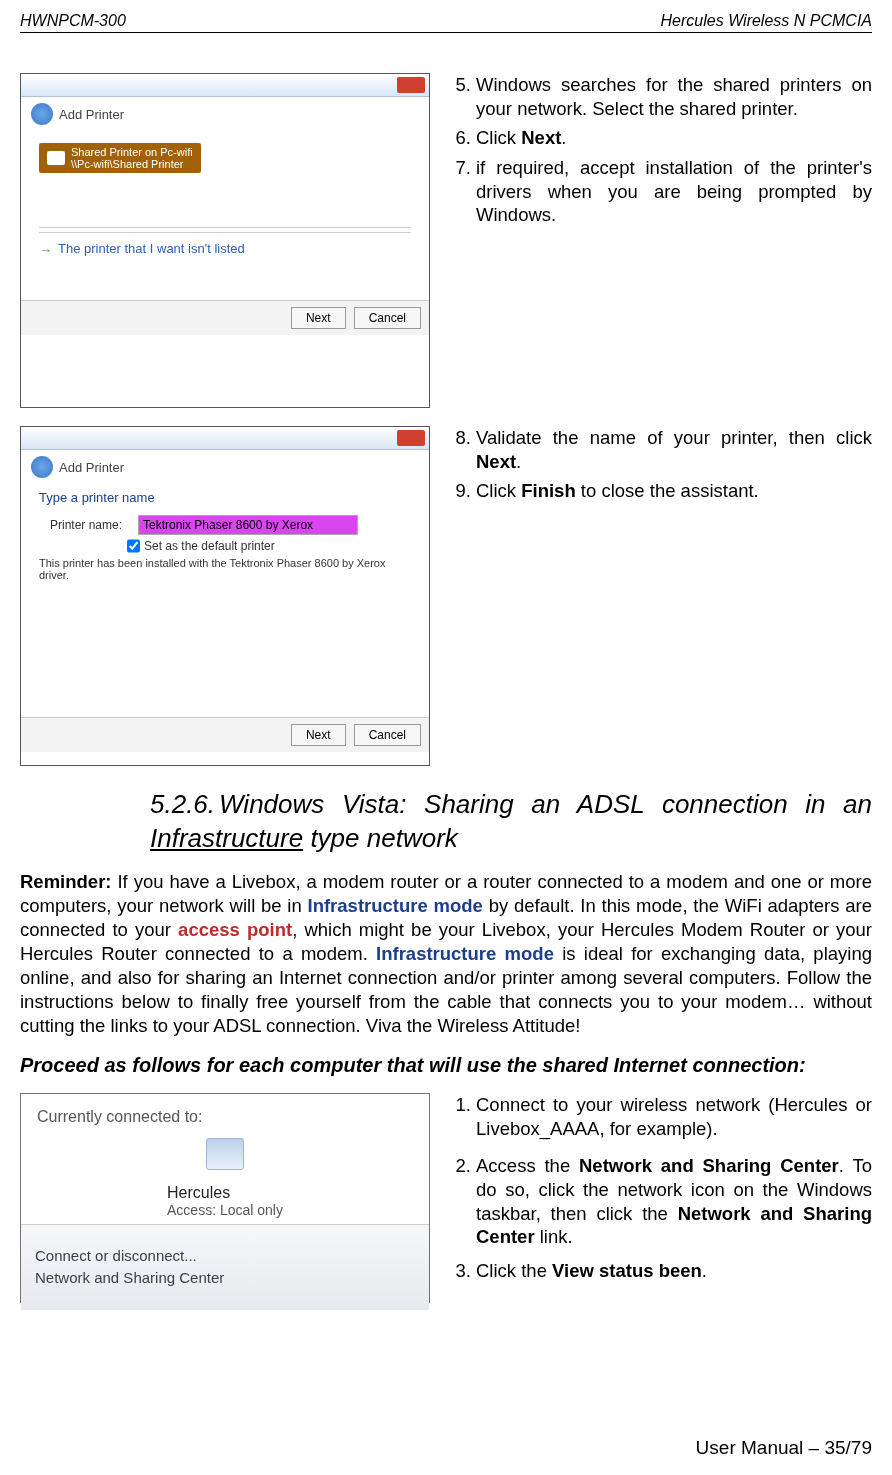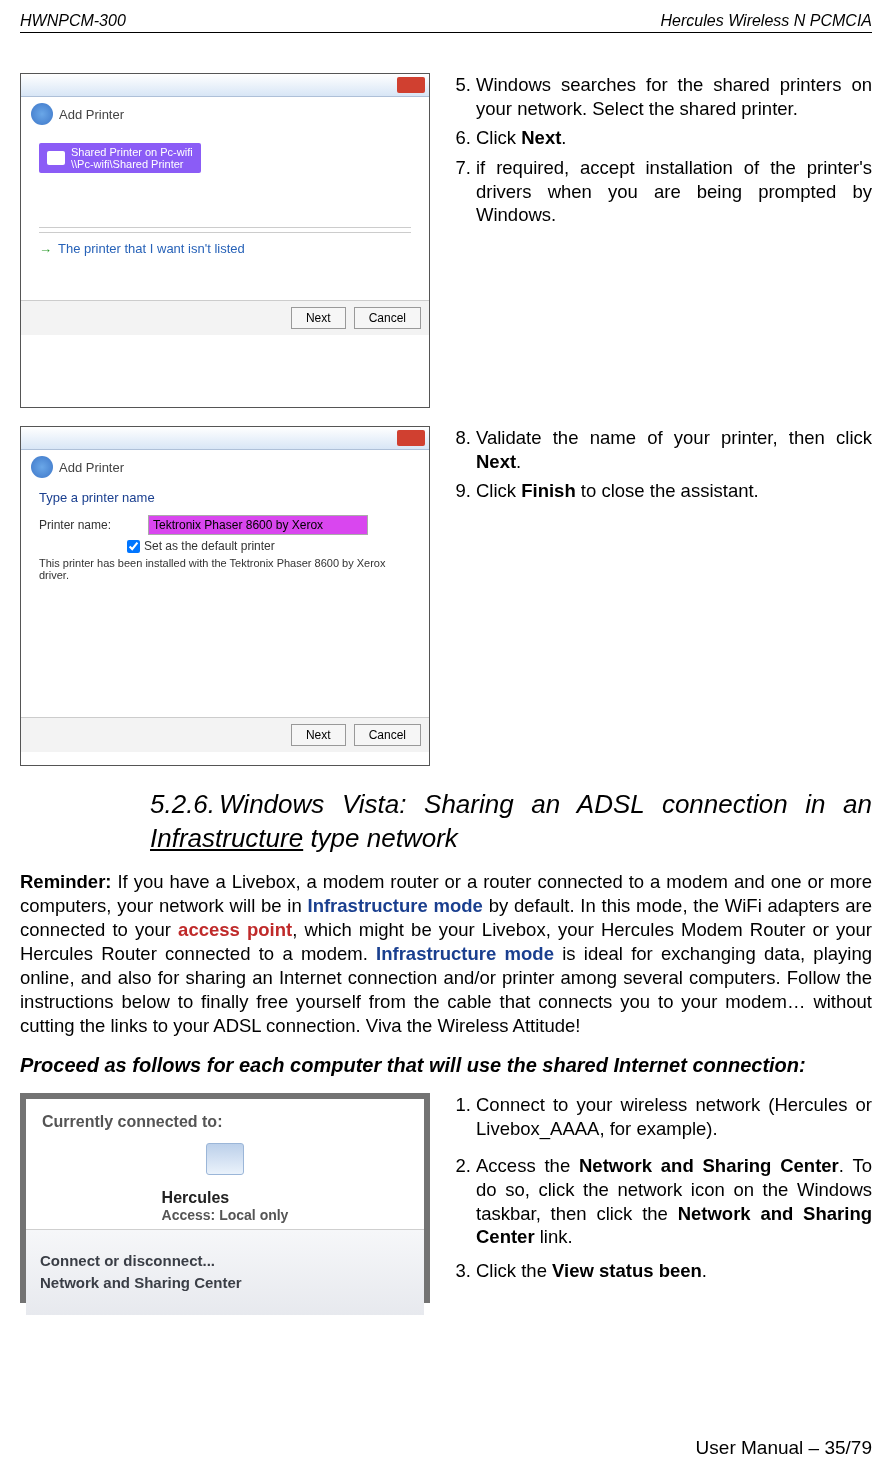--- a/index.html
+++ b/index.html
@@ -39,24 +39,23 @@
     border: 1px solid #555;
     background: #fff;
     box-sizing: border-box;
   }
   .sbox-a { height: 335px; }
   .sbox-b { height: 340px; }
   .sbox-c {
     width: 410px;
     flex: 0 0 410px;
     height: 210px;
-    border: 6px solid #737373;
+    border: 1px solid #737373;
     background: #fff;
     box-sizing: border-box;
-    font-weight: bold;
   }
   
   .titlebar {
     height: 22px;
     background: linear-gradient(#fff, #d8e6f6);
     display: flex;
     justify-content: flex-end;
     border-bottom: 1px solid #aec0d8;
   }
   .closebox {
@@ -80,21 +79,21 @@
     color: #444; font-size: 13px;
   }
   .dlg-body {
     padding: 6px 18px;
     font-size: 13px;
     color: #1a3f8f;
   }
   .dlg-body .blk { color: #333; }
   .printer-item {
     display: inline-flex; align-items: center; gap: 6px;
-    background: #8b5cf6; color: #fff;
+    background: #a16207; color: #fff;
     padding: 3px 8px; border-radius: 2px;
     font-size: 11px;
     margin: 6px 0 50px 0;
   }
   .prn-icon {
     width: 18px; height: 14px; background: #fff; border-radius: 2px;
   }
   .arrow-link {
     color: #2762b8; font-size: 13px;
     display: flex; align-items: flex-end; gap: 6px;
@@ -107,28 +106,28 @@
     display: flex; justify-content: flex-end; gap: 8px;
     background: #f3f3f3; border-top: 1px solid #ccc;
     padding: 6px 8px;
   }
   .btn {
     border: 1px solid #999; background: #f6f6f6;
     padding: 3px 14px; font-size: 12px;
   }
   .thin-rule { border: none; border-top: 1px solid #ccc; margin: 4px 0; }
   .field-row {
-    display: flex; align-items: center; gap: 25px;
-    font-size: 12px; color: #333; margin: 4px 0;
+    display: flex; align-items: center; gap: 4px;
+    font-size: 12px; color: #333; margin: 4px 11px;
   }
   .txt-input {
     border: 1px solid #aaa; padding: 2px 4px; font-size: 12px;
     width: 210px; background: #d946ef;
   }
-  .chk { display: flex; align-items: center; gap: 4px; font-size: 12px; margin-left: 88px; }
+  .chk { display: flex; gap: 4px; font-size: 12px; margin-left: 88px; }
   .chk input { margin:0; }
   .installed-note { font-size: 11px; color: #555; margin-top: 4px; }
 
   .right-text {
     flex: 1;
     font-size: 18.5px;
     line-height: 1.28;
   }
   ol.steps {
     margin: 0 0 0 6px;

